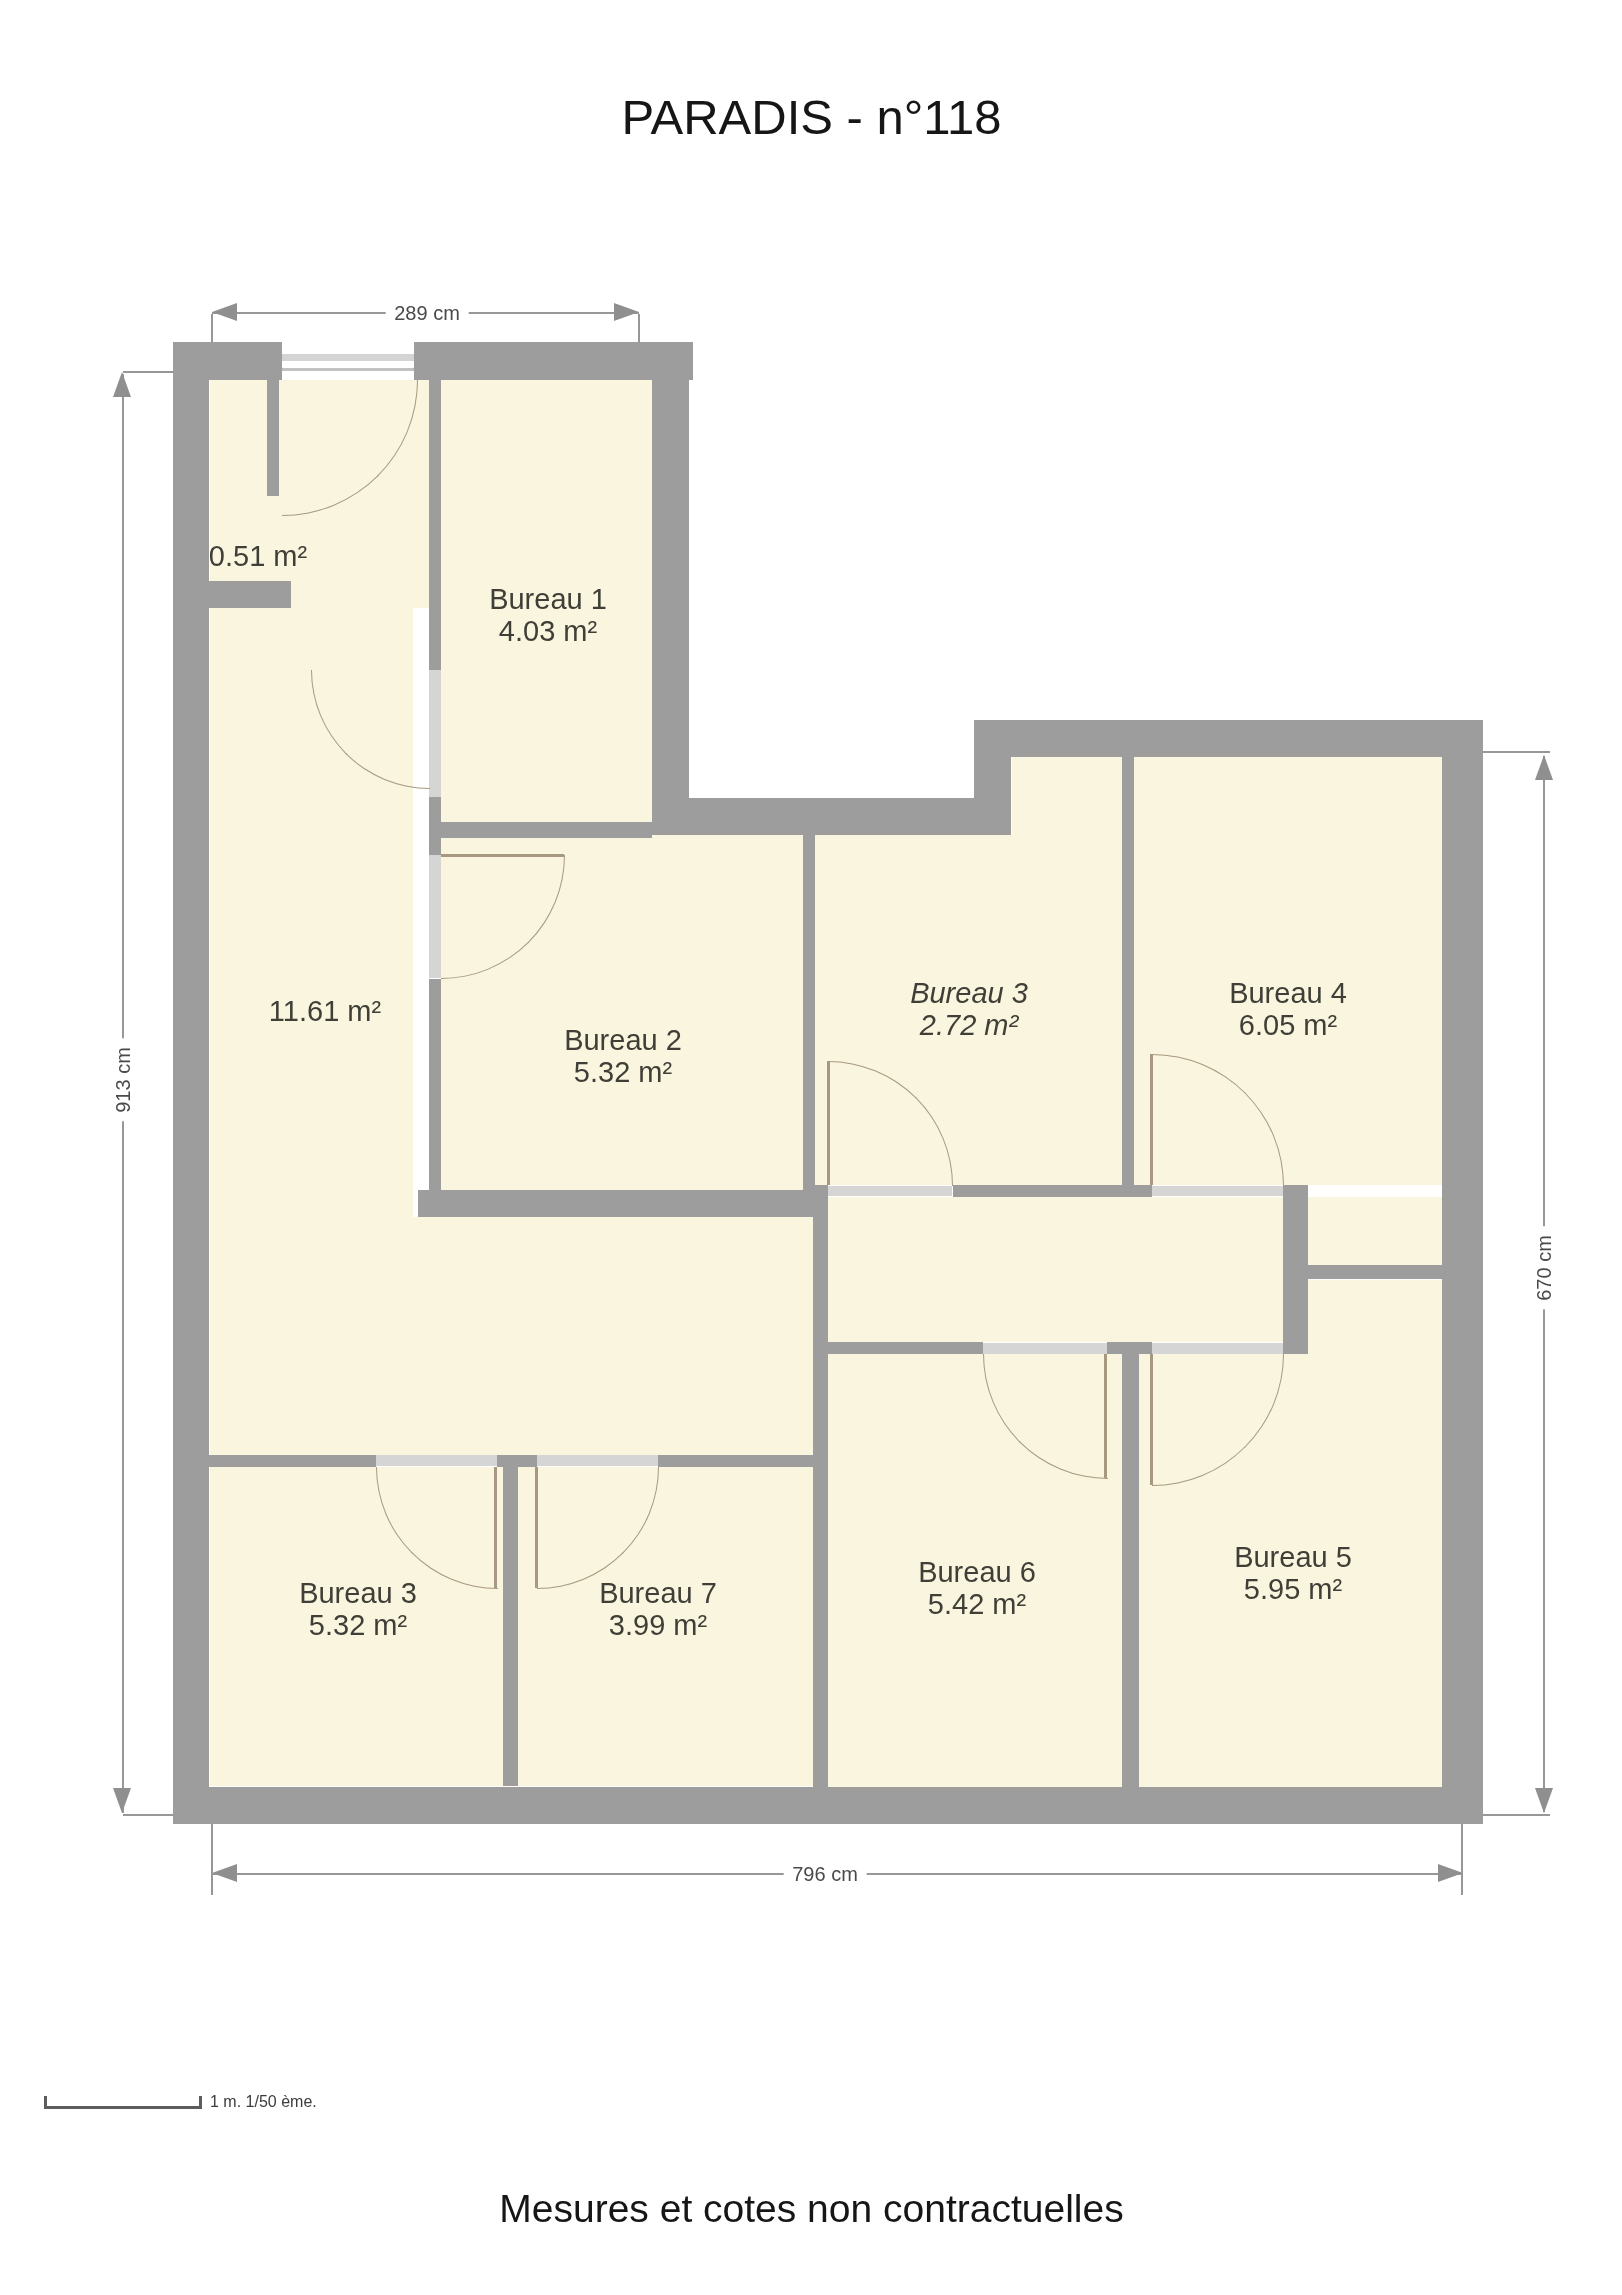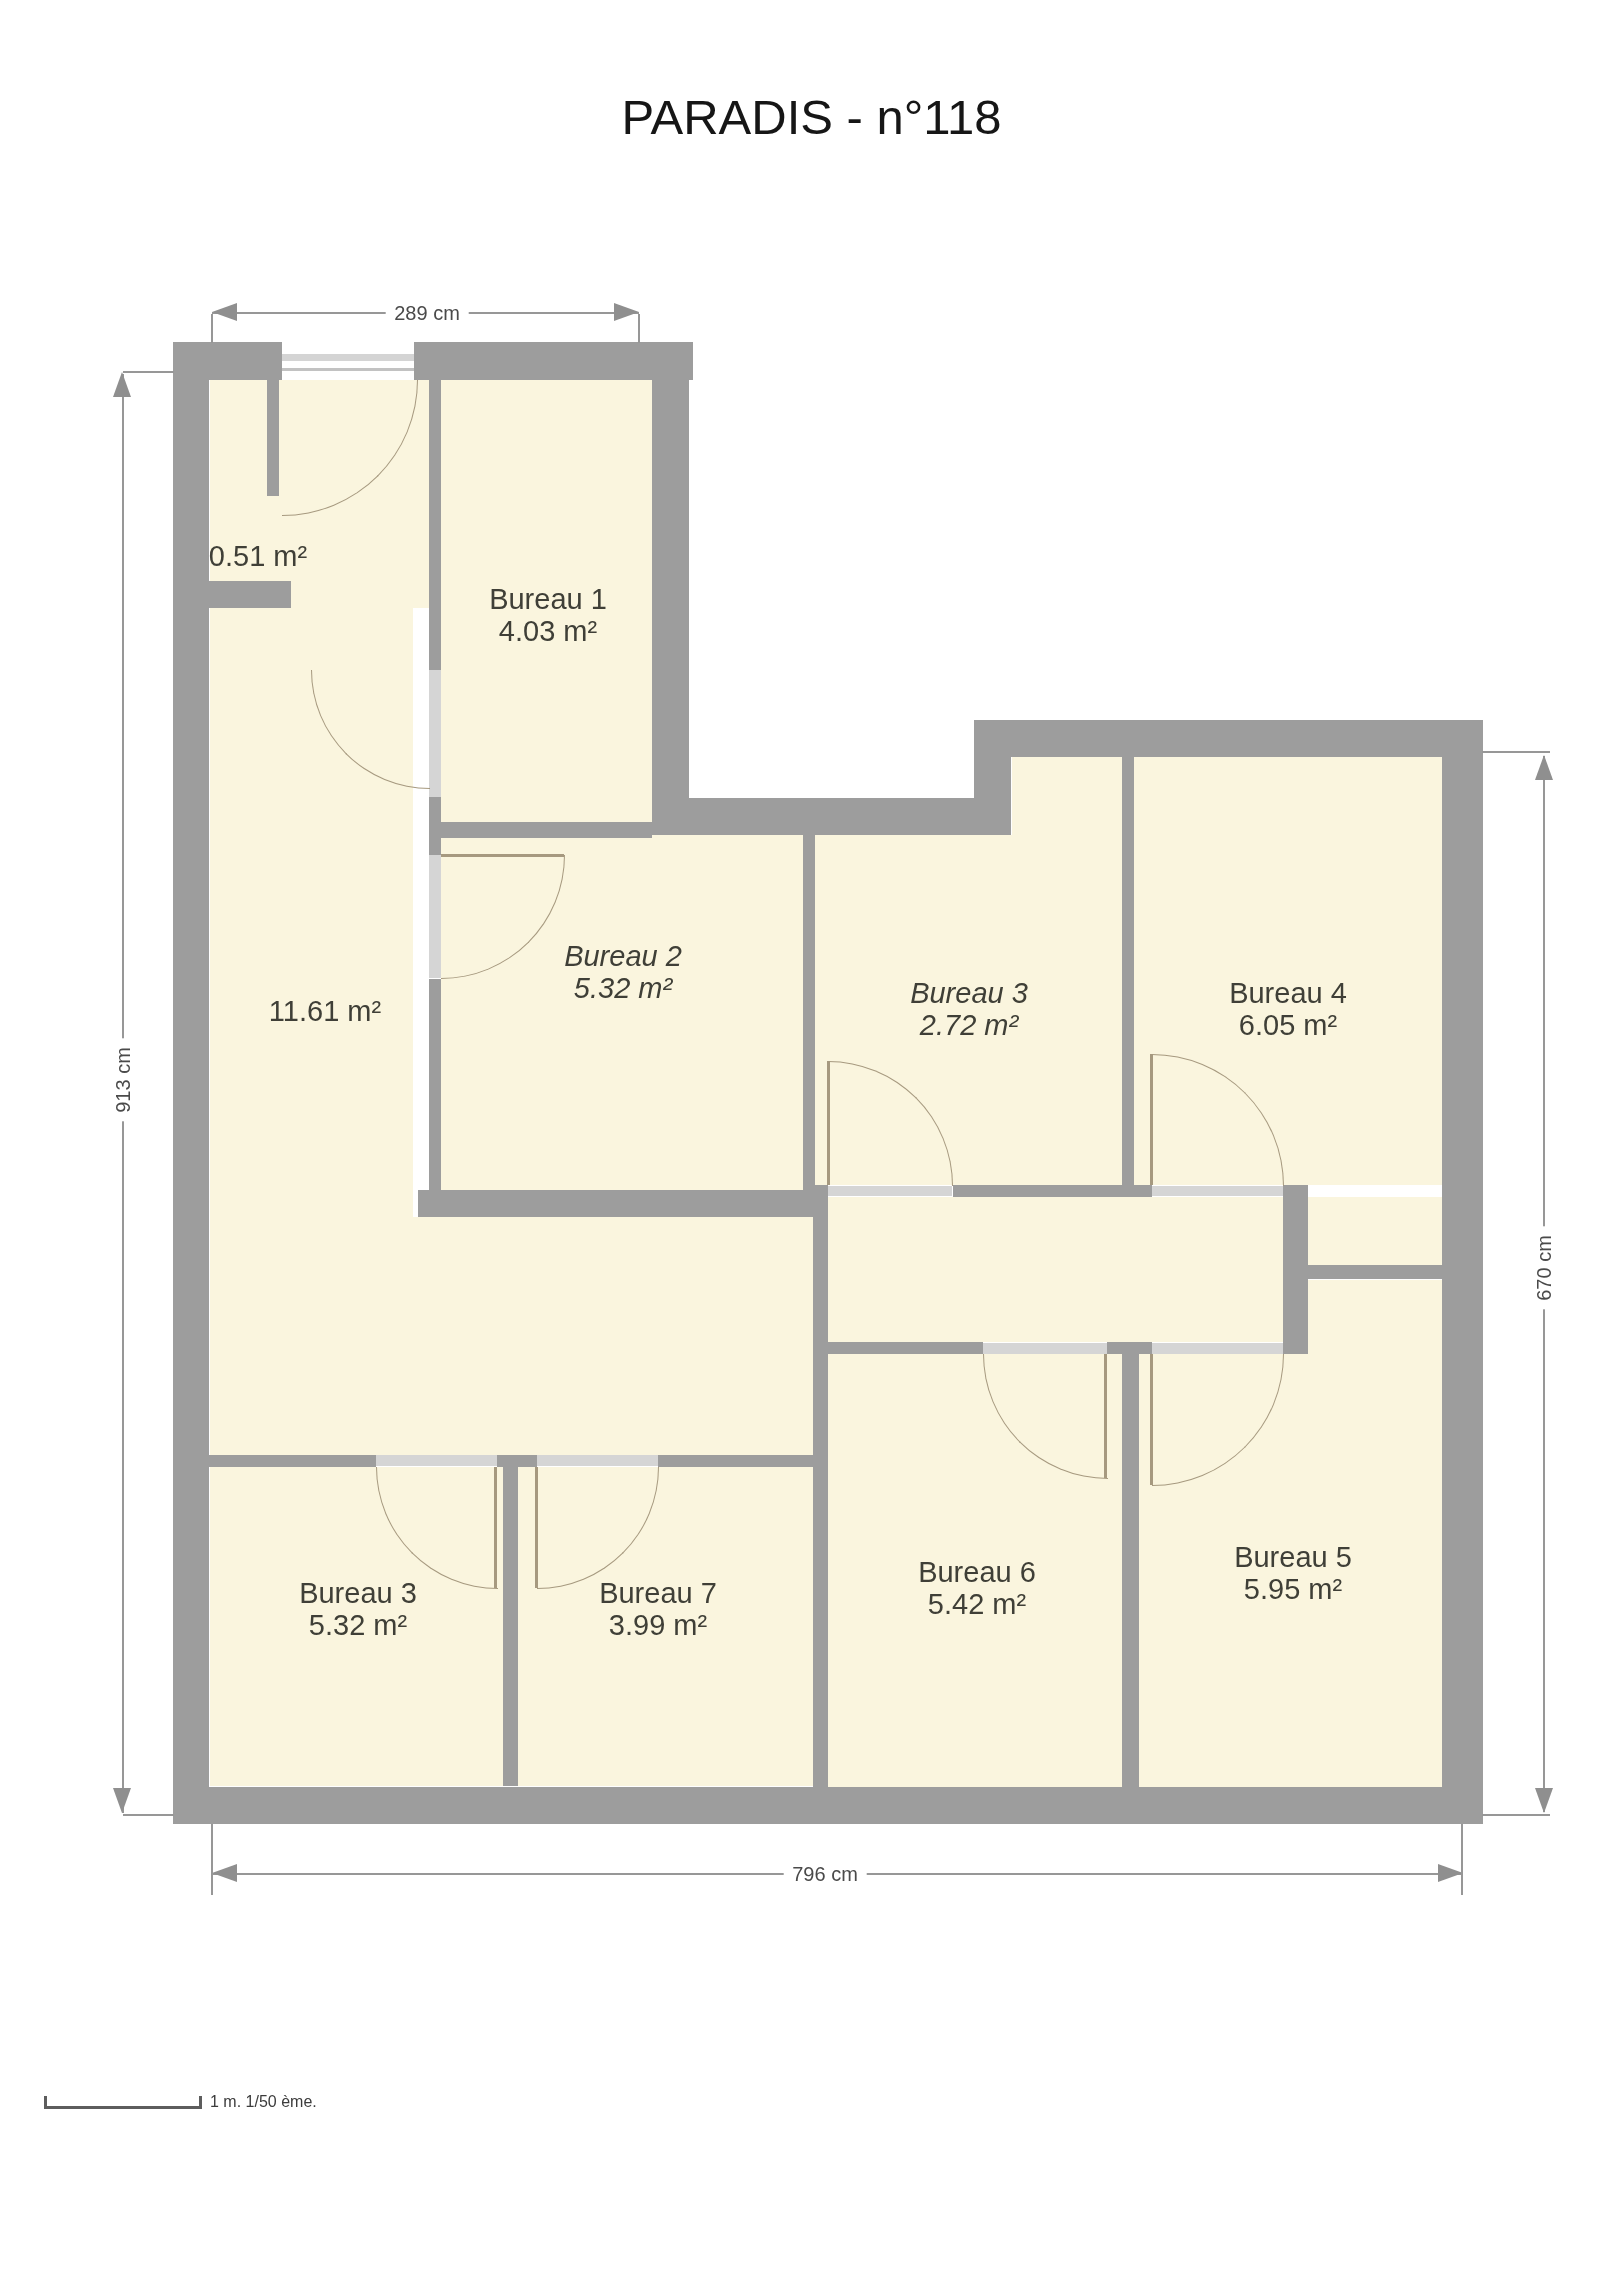--- a/index.html
+++ b/index.html
@@ -122,21 +122,21 @@
   <div class="rlabel" style="left:258px;top:556px;">
     <span>0.51 m²</span>
   </div>
   <div class="rlabel" style="left:325px;top:1011px;">
     <span>11.61 m²</span>
   </div>
   <div class="rlabel" style="left:548px;top:615px;">
     <span style="display:block">Bureau 1</span>
     <span style="display:block">4.03 m²</span>
   </div>
-  <div class="rlabel" style="left:623px;top:972px;font-style:italic;">
+  <div class="rlabel" style="left:623px;top:1056px;">
     <span style="display:block">Bureau 2</span>
     <span style="display:block">5.32 m²</span>
   </div>
   <div class="rlabel" style="left:969px;top:1009px;font-style:italic;">
     <span style="display:block">Bureau 3</span>
     <span style="display:block">2.72 m²</span>
   </div>
   <div class="rlabel" style="left:1288px;top:1009px;">
     <span style="display:block">Bureau 4</span>
     <span style="display:block">6.05 m²</span>
@@ -184,14 +184,15 @@
   <div class="tri tri-r" style="left:1438px;top:1864px;"></div>
   <div class="dline" style="left:211px;top:1824px;width:1.7px;height:71px;"></div>
   <div class="dline" style="left:1461px;top:1824px;width:1.7px;height:71px;"></div>
   <div class="dtext" style="left:825px;top:1874px;">796 cm</div>
 
   <div class="dline" style="left:45px;top:2106px;width:156px;height:2.5px;background:#5d5d5d;"></div>
   <div class="dline" style="left:44px;top:2096px;width:2.5px;height:12.7px;background:#5d5d5d;"></div>
   <div class="dline" style="left:199px;top:2096px;width:2.5px;height:12.7px;background:#5d5d5d;"></div>
   <div class="scaletext">1 m. 1/50 ème.</div>
 
+  <div class="footer">Mesures et cotes non contractuelles</div>
 </div>
 
 
 </body></html>

